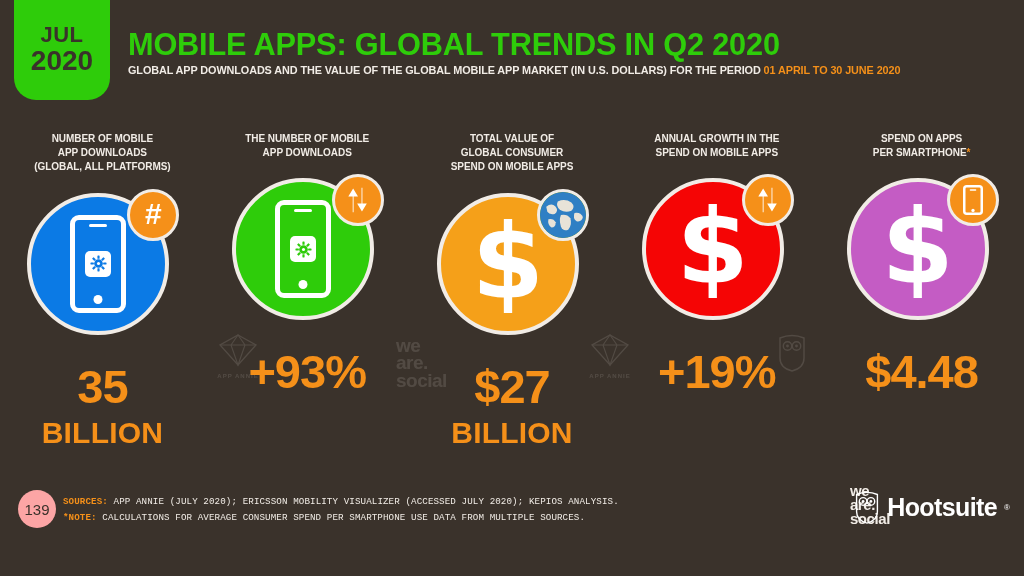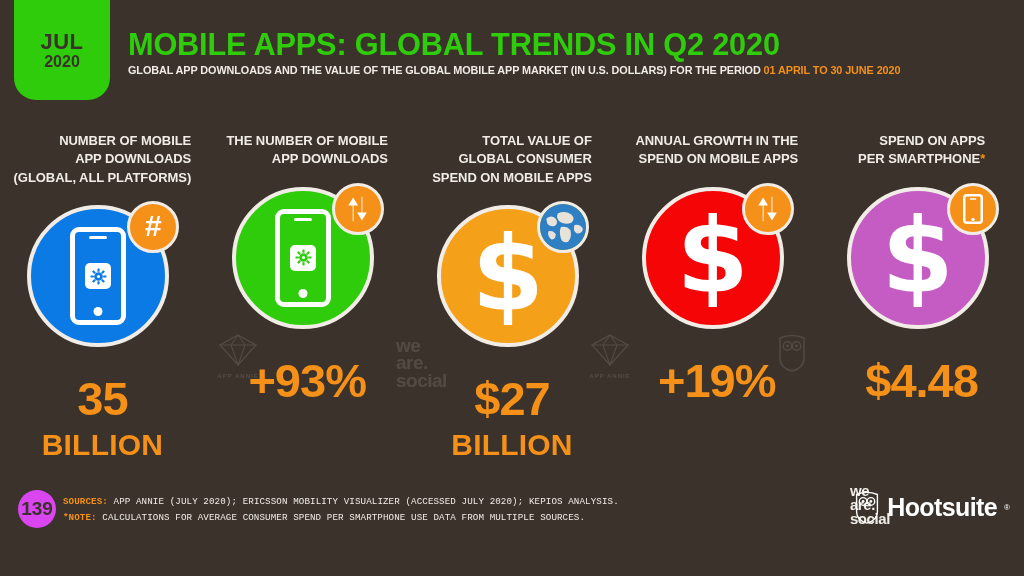--- a/index.html
+++ b/index.html
@@ -24,21 +24,21 @@
     border-radius: 0 0 22px 22px;
     display: flex; flex-direction: column;
     align-items: center; justify-content: center;
     padding-top: 14px;
   }
   .date-tab .d-month {
     color: #3a322b; font-size: 22px; font-weight: bold;
     letter-spacing: 0.5px; line-height: 1.05;
   }
   .date-tab .d-year {
-    color: #3a322b; font-size: 16px; font-weight: bold;
+    color: #3a322b; font-size: 28px; font-weight: bold;
     letter-spacing: 0px; line-height: 1.1;
   }
 
   .hd-title {
     position: absolute;
     left: 128px; top: 26px;
     color: #2ecc0a;
     font-size: 32px;
     font-weight: bold;
     letter-spacing: -0.2px;
@@ -67,22 +67,22 @@
     display: flex;
   }
   .col {
     flex: 1 1 0;
     position: relative;
     display: flex;
     flex-direction: column;
     align-items: center;
   }
   .col-head {
-    text-align: right;
-    font-size: 13px;
+    text-align: center;
+    font-size: 10px;
     font-weight: bold;
     color: #f1ece6;
     line-height: 1.42;
     letter-spacing: -0.05px;
     white-space: nowrap;
   }
   .col-head .star { color: #f59019; }
 
   
   .circle-wrap {
@@ -179,23 +179,23 @@
     color: #f1ece6; font-size: 19px; font-weight: bold;
     line-height: 0.92; letter-spacing: -0.5px;
   }
   .wm-owl { width: 30px; }
 
   
   .footer { position: absolute; left: 0; bottom: 0; width: 1024px; height: 72px; }
   .page-badge {
     position: absolute; left: 18px; top: 18px;
     width: 38px; height: 38px; border-radius: 50%;
-    background: #d946ef;
+    background: #fca5a5;
     display: flex; align-items: center; justify-content: center;
-    color: #3a322b; font-size: 19px; font-weight: bold;
+    color: #3a322b; font-size: 15px; font-weight: normal;
   }
   .src-lines { position: absolute; left: 63px; top: 22px; }
   .src-line {
     font-size: 9.2px; color: #f1ece6; line-height: 1.7;
     letter-spacing: 0.1px; white-space: nowrap; font-weight: normal; font-family: Liberation Mono, monospace;
   }
   .src-line .lab { color: #f59019; font-weight: bold; }
 
   .f-was {
     position: absolute; right: 134px; bottom: 18px;

